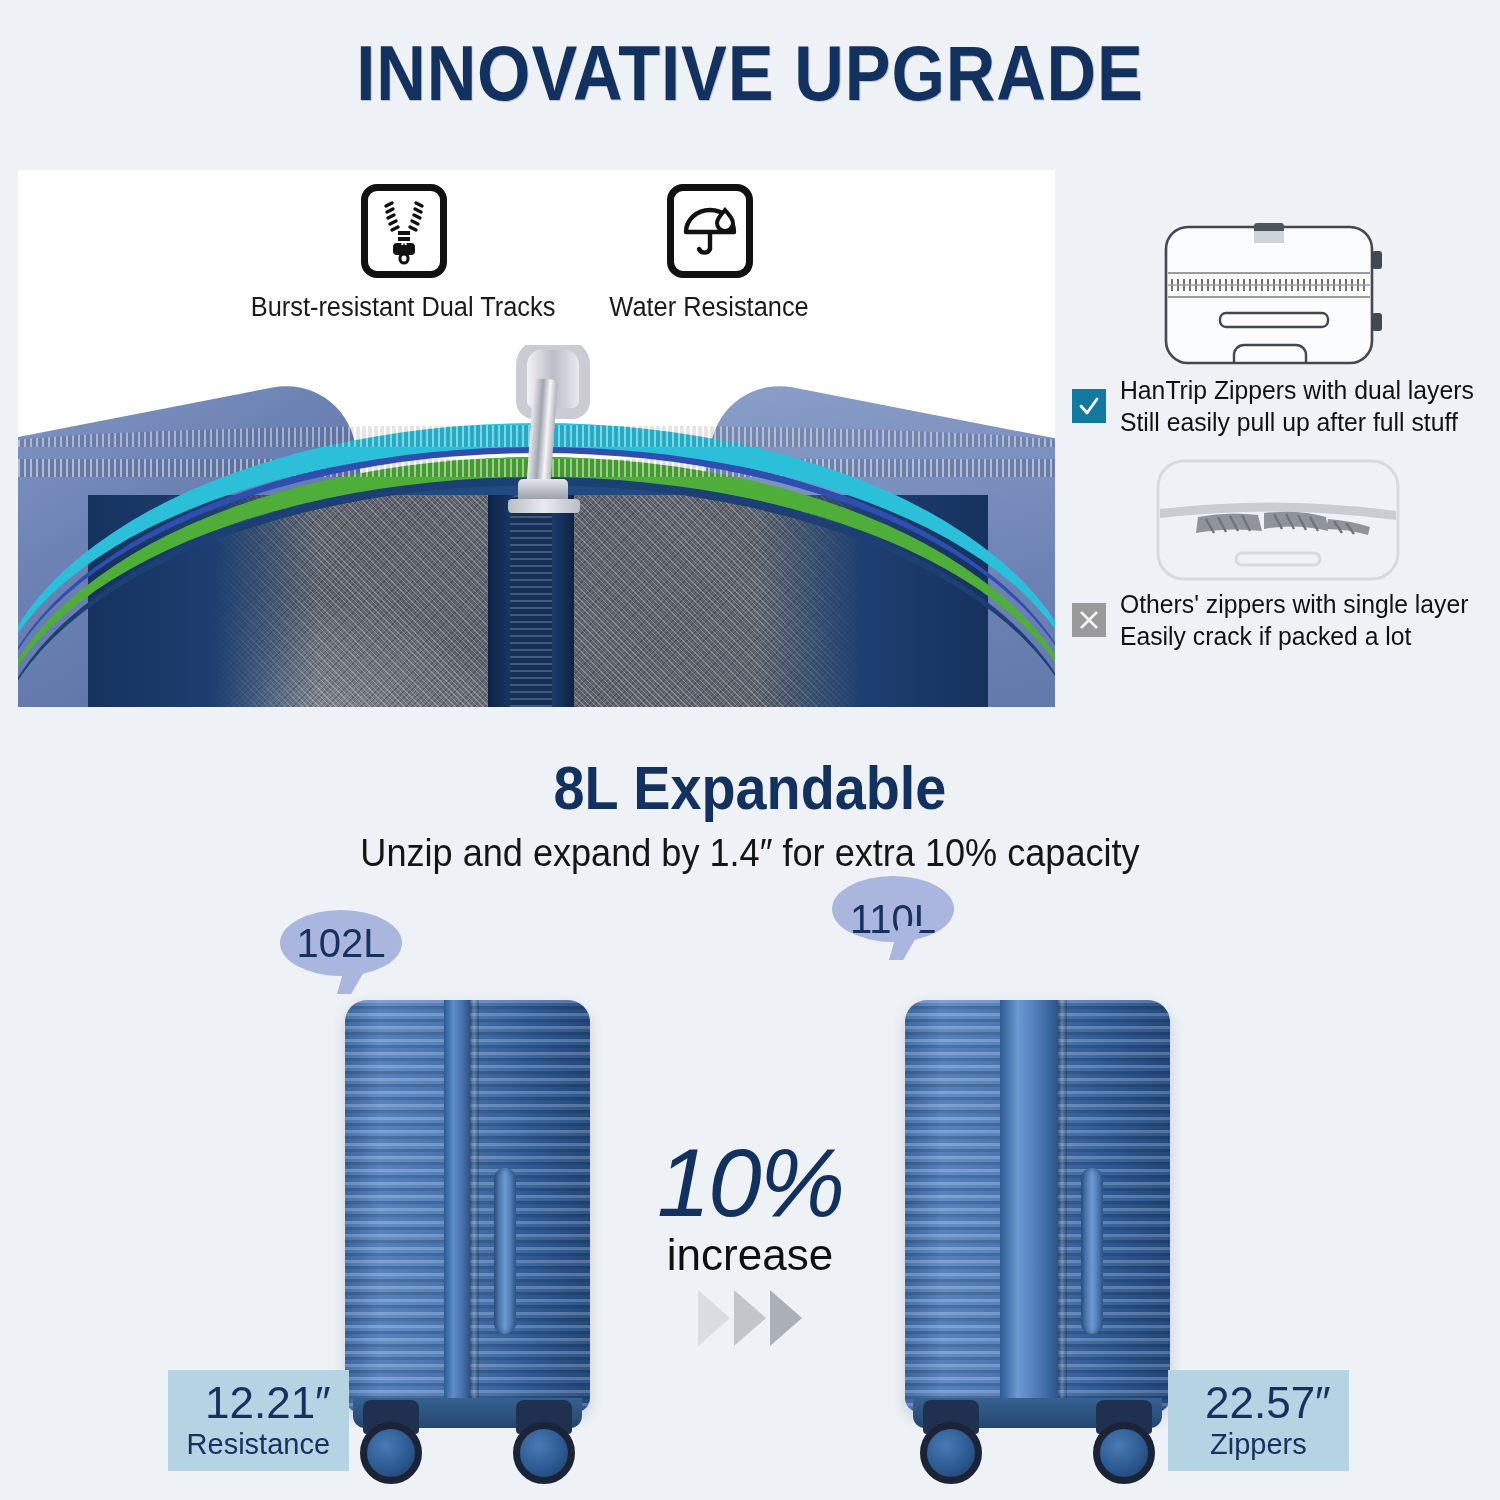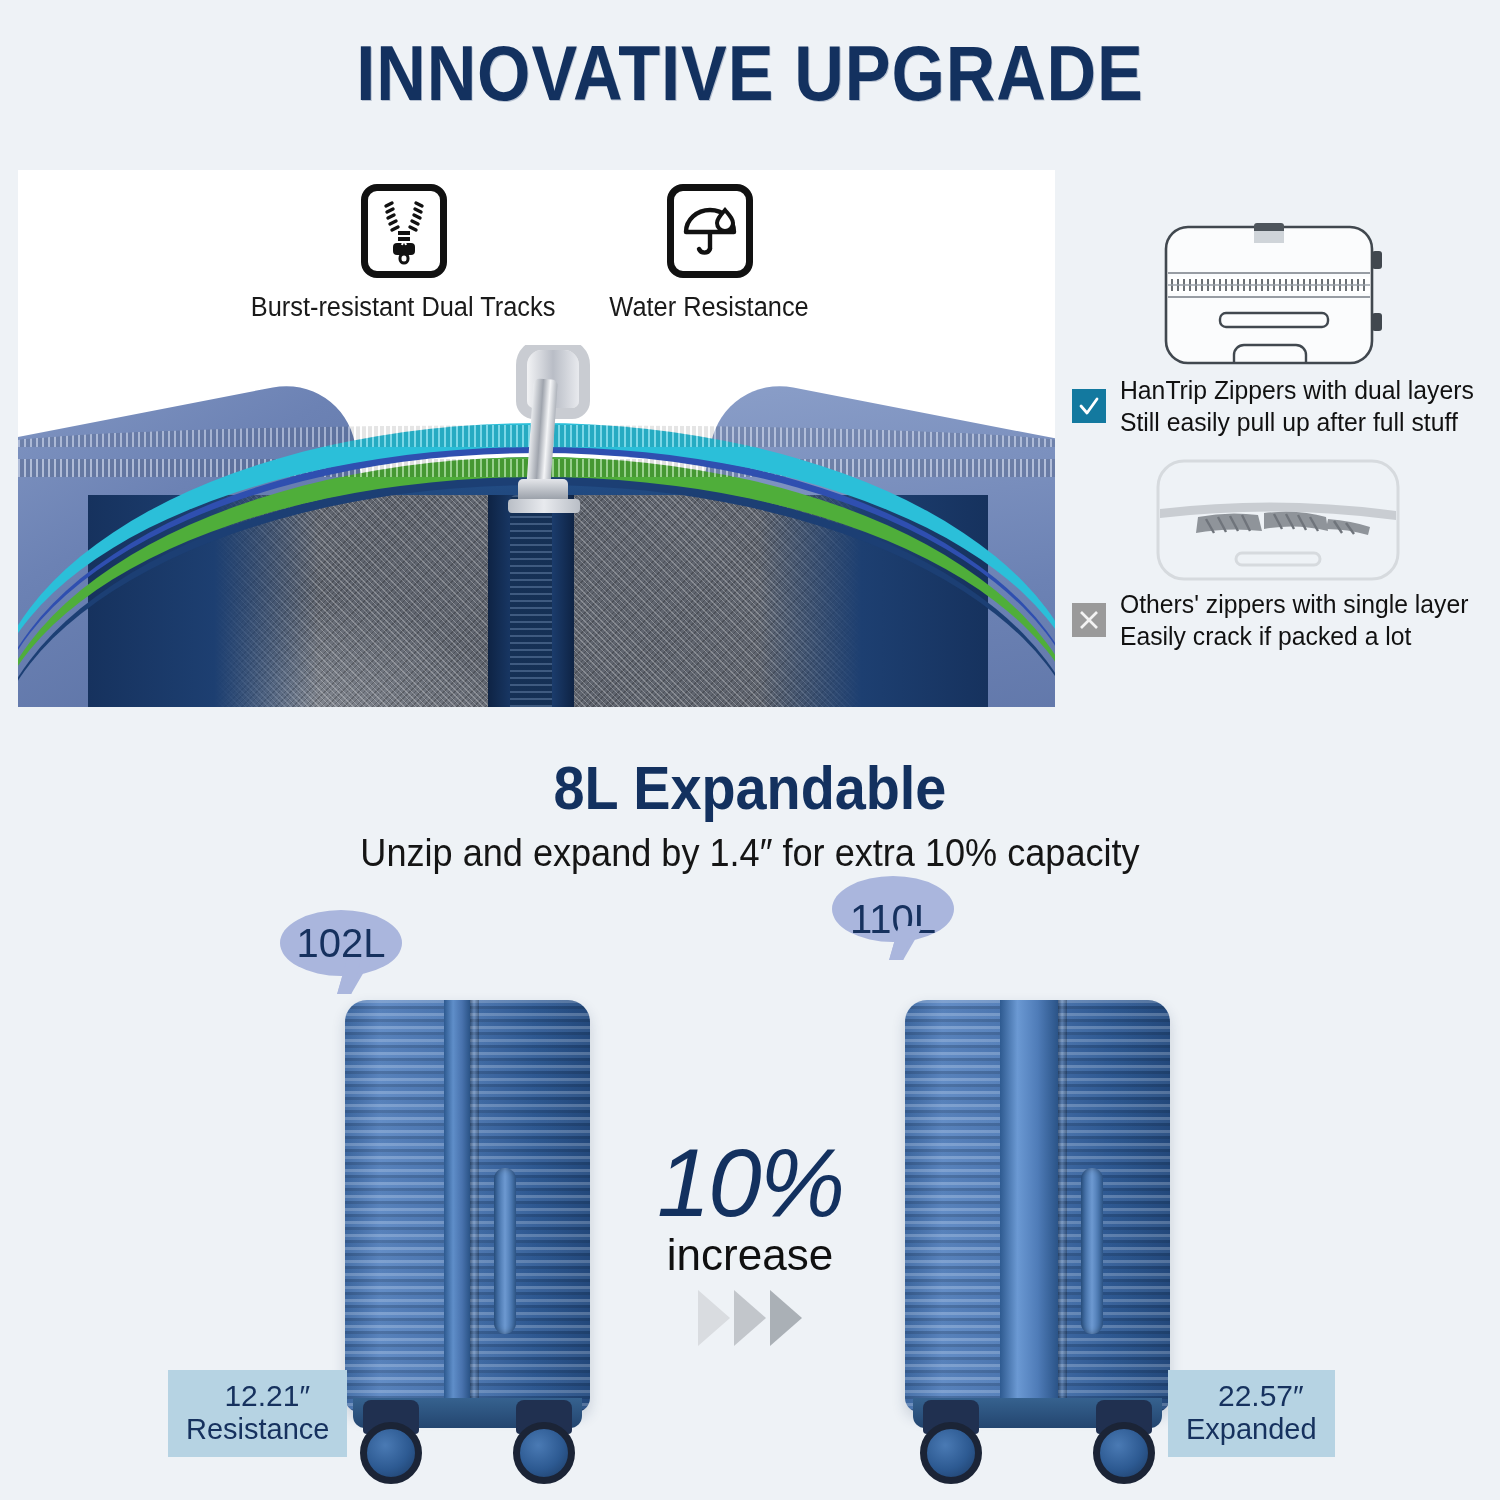--- a/index.html
+++ b/index.html
@@ -437,21 +437,21 @@
 
   
   .measure {
     position: absolute;
     background: #b6d3e3;
     padding: 10px 18px 12px 18px;
     text-align: center;
     color: #16315e;
     line-height: 1.06;
   }
-  .measure .big { font-size: 30px; margin-left: 19px; }
+  .measure .big { font-size: 44px; margin-left: 19px; }
   .measure .small { font-size: 29px; display: block; margin-top: 2px; }
   .measure-left  { left: 168px; top: 1370px; }
   .measure-right { left: 1168px; top: 1370px; }
 </style>
 </head>
 <body>
 
 <div class="page-title">INNOVATIVE UPGRADE</div>
 
 <div class="photo-panel">
@@ -673,14 +673,14 @@
   <div class="chev c2"></div>
   <div class="chev c3"></div>
 </div>
 
 <div class="measure measure-left">
   <span class="big">12.21″</span>
   <span class="small">Resistance</span>
 </div>
 <div class="measure measure-right">
   <span class="big">22.57″</span>
-  <span class="small">Expanded</span>
+  <span class="small">Zippers</span>
 </div>
 
 </body></html>

